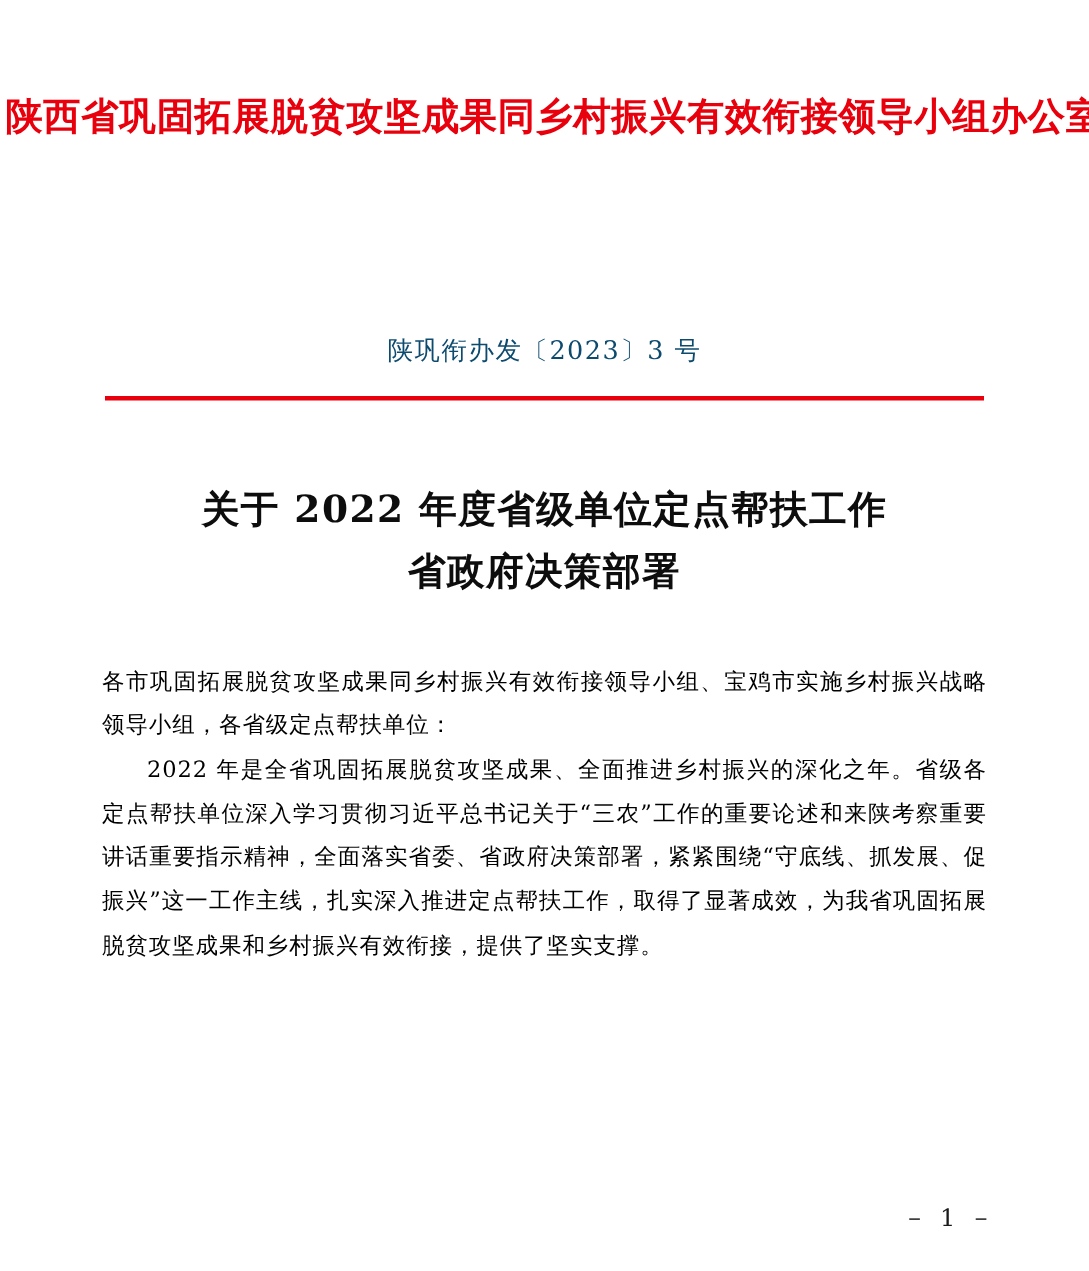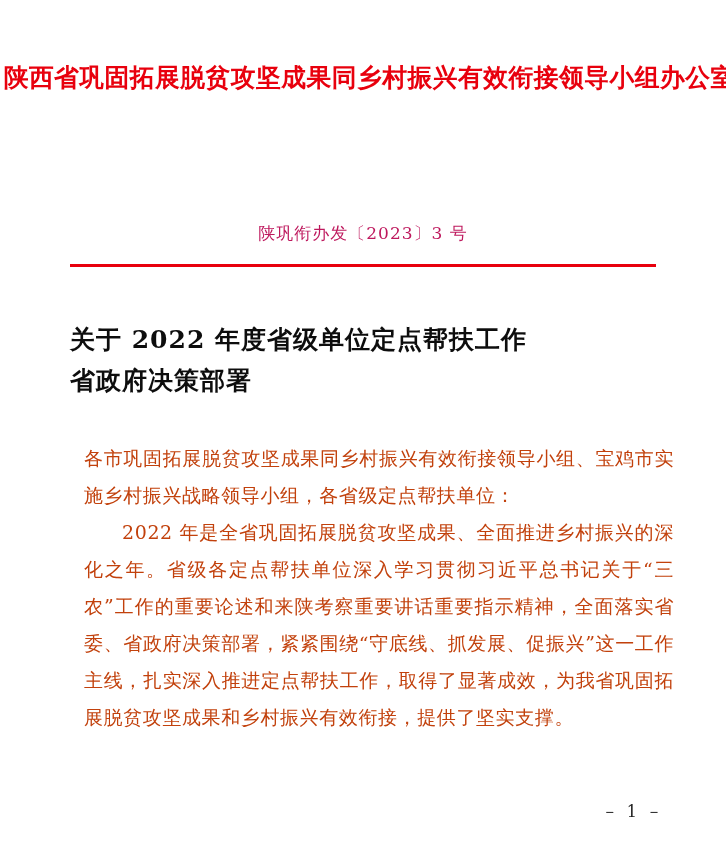--- a/index.html
+++ b/index.html
@@ -43,62 +43,62 @@
 
   
   .doc-number {
     position: absolute;
     top: 222px;
     left: 0;
     width: 726px;
     text-align: center;
     font-size: 17px;
     letter-spacing: 1px;
-    color: #be185d;
+    color: #0c4a6e;
   }
 
   
   .red-rule {
     position: absolute;
     top: 264px;
     left: 70px;
     width: 586px;
     height: 3px;
     background: #e8000d;
   }
 
   
   .doc-title {
     position: absolute;
     top: 320px;
     left: 70px;
     width: 586px;
+    text-align: center;
     font-size: 25px;
     font-weight: bold;
     line-height: 1.62;
     letter-spacing: 1px;
     color: #0d0d0d;
   }
   .doc-title .line {
     display: block;
   }
 
   
   .body-text {
     position: absolute;
     top: 440px;
     left: 68px;
     width: 590px;
-    font-size: 19px;
+    font-size: 15px;
     line-height: 1.95;
     letter-spacing: 0.6px;
-    color: #c2410c;
+    color: #000000;
     text-align: justify;
     text-justify: inter-ideograph;
-    margin-left: 16px;
   }
   .body-text p {
     margin: 0;
   }
   .body-text p.indent {
     text-indent: 2em;
   }
 
   
   .page-number {

